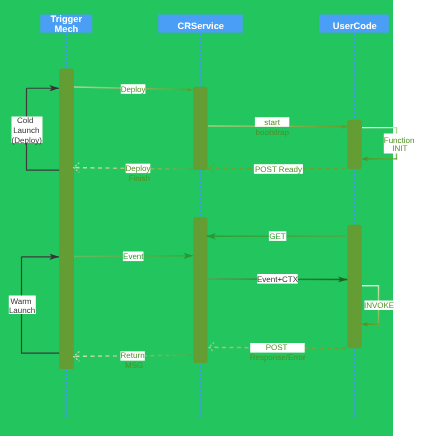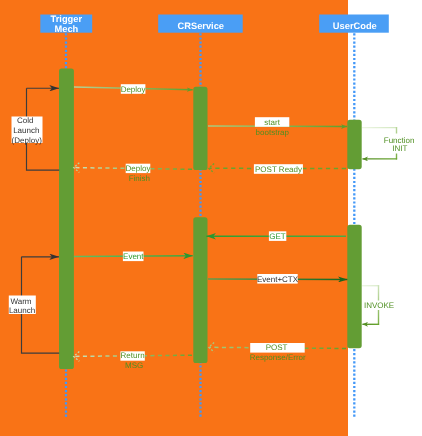--- a/index.html
+++ b/index.html
@@ -1,20 +1,20 @@
 <!DOCTYPE html>
 <html><head>
 <meta charset="utf-8">
 <title>Sequence Diagram</title>
 <style>
   html,body{margin:0;padding:0;background:#ffffff;}
   body{width:422px;height:436px;overflow:hidden;
        font-family:"Liberation Sans",sans-serif;
        -webkit-font-smoothing:antialiased;text-rendering:geometricPrecision;}
-  #stage{position:relative;width:348px;height:436px;background:#f97316;}
+  #stage{position:relative;width:393px;height:436px;background:#22c55e;}
   #stage svg{position:absolute;left:0;top:0;display:block;
              shape-rendering:geometricPrecision;}
   text{paint-order:stroke fill;-webkit-font-smoothing:antialiased;
        font-smooth:never;-moz-osx-font-smoothing:grayscale;}
   #stage svg{will-change:transform;}
   .plabel{font-family:"Liberation Sans",sans-serif;font-weight:bold;font-size:9.3px;
           fill:#ffffff;text-anchor:middle;}
   .mlabel{font-family:"Liberation Sans",sans-serif;font-size:8px;
           fill:#4f8f22;text-anchor:middle;}
   .mlabel.dark{fill:#2e2e2e;}

